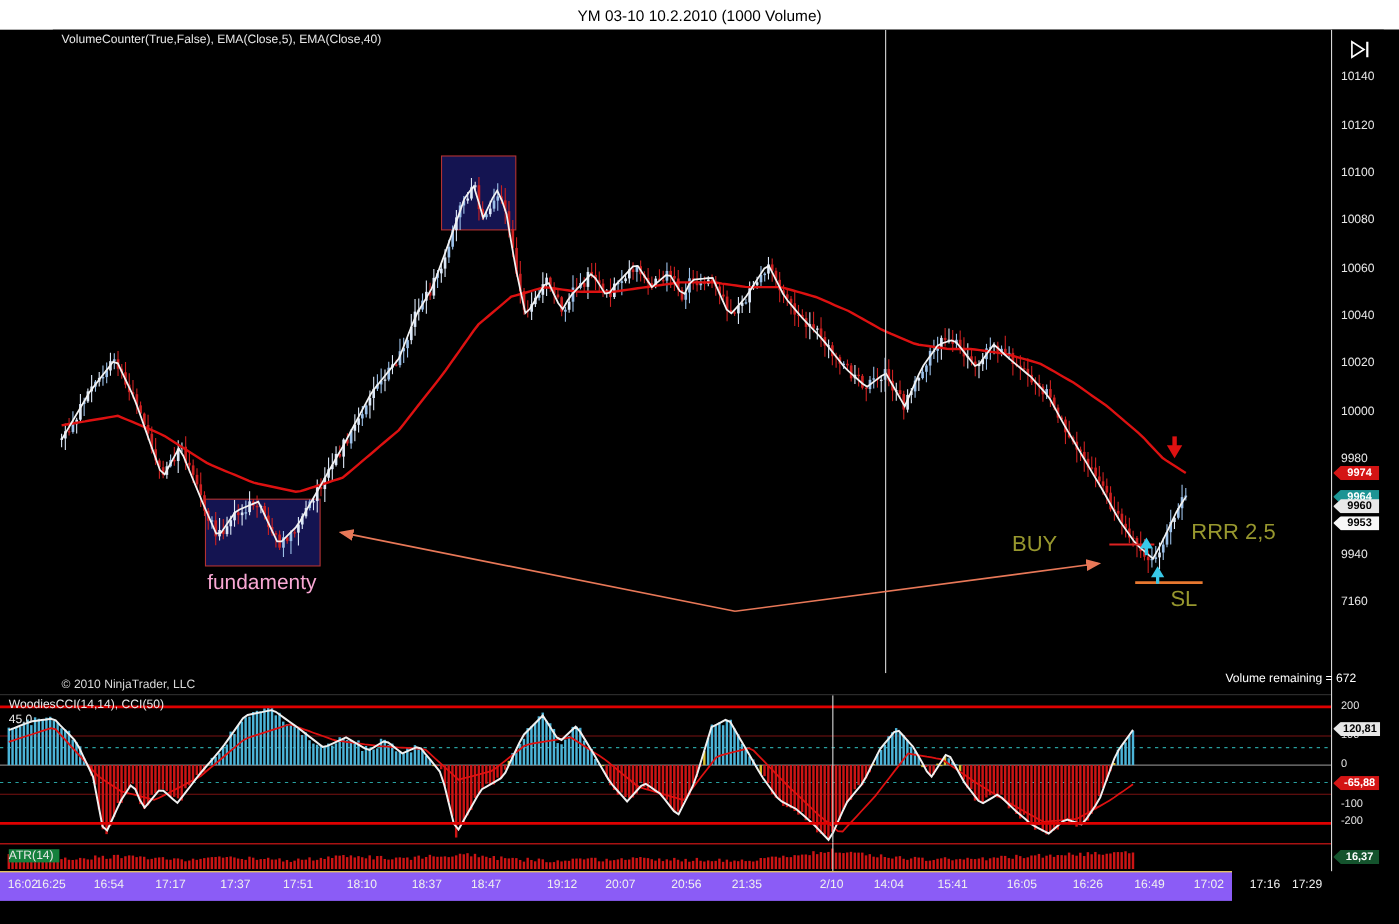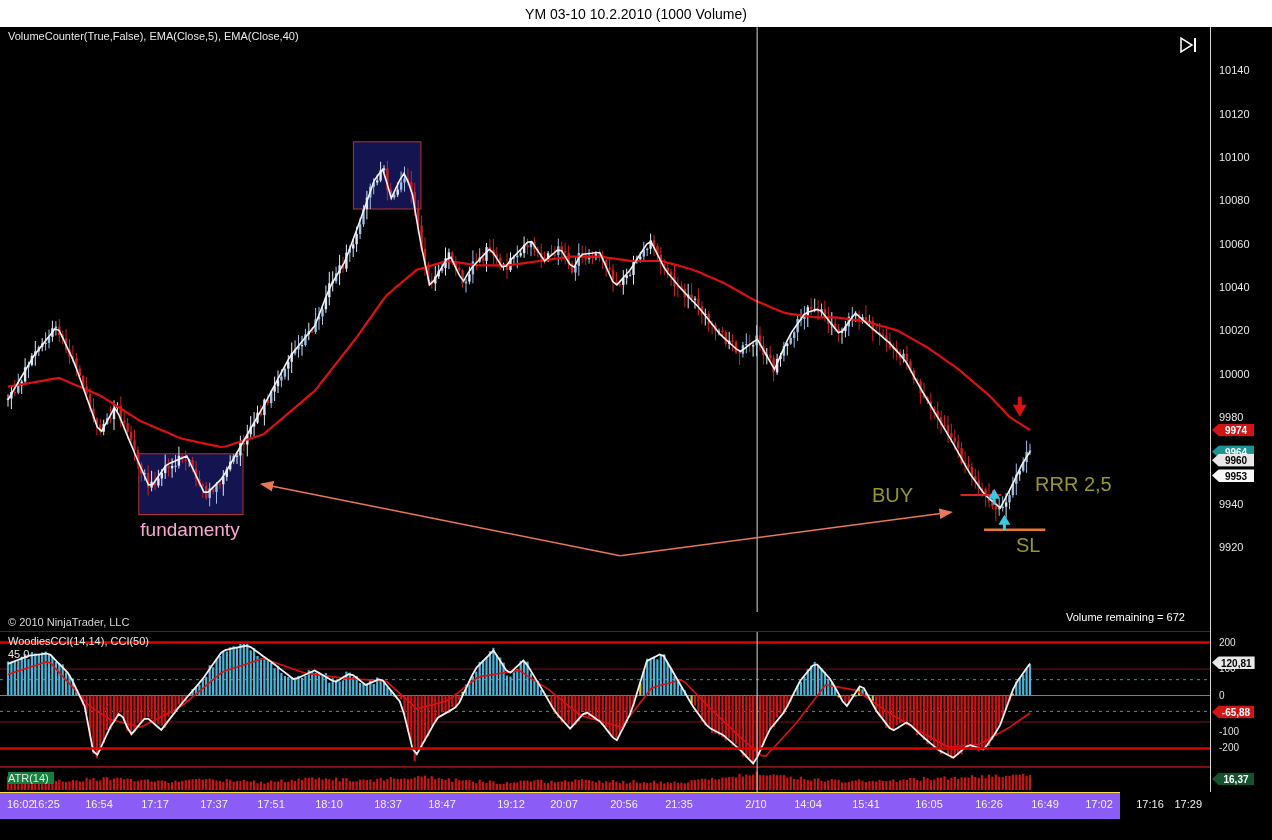--- a/index.html
+++ b/index.html
@@ -1,21 +1,21 @@
 <!DOCTYPE html>
 <html><head>
 <meta charset="utf-8">
 <style>
   html,body{margin:0;padding:0;background:#000;}
   body{width:1272px;height:840px;position:relative;overflow:hidden;
        font-family:"Liberation Sans",sans-serif;}
   #titlebar{position:absolute;top:0;left:0;width:1272px;height:27px;background:#ffffff;
             color:#000;display:flex;align-items:center;justify-content:center;font-size:14px;}
   .panel{position:absolute;left:0;background:#000;}
-  #main-panel{top:27px;width:1210px;height:604px;}
+  #main-panel{top:27px;width:1210px;height:604px;margin-left:48px;}
   #cci-panel{top:631px;width:1210px;height:135px;border-top:1px solid #303030;}
   #atr-panel{top:766px;width:1210px;height:26px;}
   #axis-col{position:absolute;top:27px;left:1210px;width:61px;height:765px;background:#000;
             border-left:1px solid #d6d6d6;}
   #time-axis{position:absolute;top:792px;left:0;width:1120px;height:26px;background:#8b5cf6;
              border-top:1px solid #fde047;}
   .svg-host{position:absolute;top:0;left:0;}
   .ind-label{position:absolute;left:8px;top:3px;font-size:11px;color:#e8e8e8;z-index:3;white-space:nowrap;}
   .ind-label.sub{top:16px;}
   .ind-label.atr{top:6px;background:#15803d;padding-right:5px;}
@@ -1313,21 +1313,21 @@
     <span class="axlbl" style="top: 86.6667px;">10120</span>
     <span class="axlbl" style="top: 130px;">10100</span>
     <span class="axlbl" style="top: 173.333px;">10080</span>
     <span class="axlbl" style="top: 216.667px;">10060</span>
     <span class="axlbl" style="top: 260px;">10040</span>
     <span class="axlbl" style="top: 303.333px;">10020</span>
     <span class="axlbl" style="top: 346.667px;">10000</span>
     <span class="axlbl" style="top: 390px;">9980</span>
     <span class="axlbl" style="top: 433.333px;">9960</span>
     <span class="axlbl" style="top: 476.667px;">9940</span>
-    <span class="axlbl" style="top: 520px;">9920</span>
+    <span class="axlbl" style="top: 520px;">7160</span>
     <span class="tag" style="top: 403px; background: rgb(212, 20, 20); color: rgb(255, 255, 255);">9974</span>
     <span class="tag" style="top: 424.667px; background: rgb(28, 148, 148); color: rgb(255, 255, 255);">9964</span>
     <span class="tag" style="top: 433.333px; background: rgb(232, 232, 232); color: rgb(0, 0, 0);">9960</span>
     <span class="tag" style="top: 448.5px; background: rgb(248, 248, 248); color: rgb(0, 0, 0);">9953</span>
     <span class="axlbl small" style="top: 614.588px;">200</span>
     <span class="axlbl small" style="top: 641.059px;">100</span>
     <span class="axlbl small" style="top: 667.529px;">0</span>
     <span class="axlbl small" style="top: 704px;">-100</span>
     <span class="axlbl small" style="top: 720.471px;">-200</span>
     <span class="tag" style="top: 635.55px; background: rgb(232, 232, 232); color: rgb(0, 0, 0);">120,81</span>

